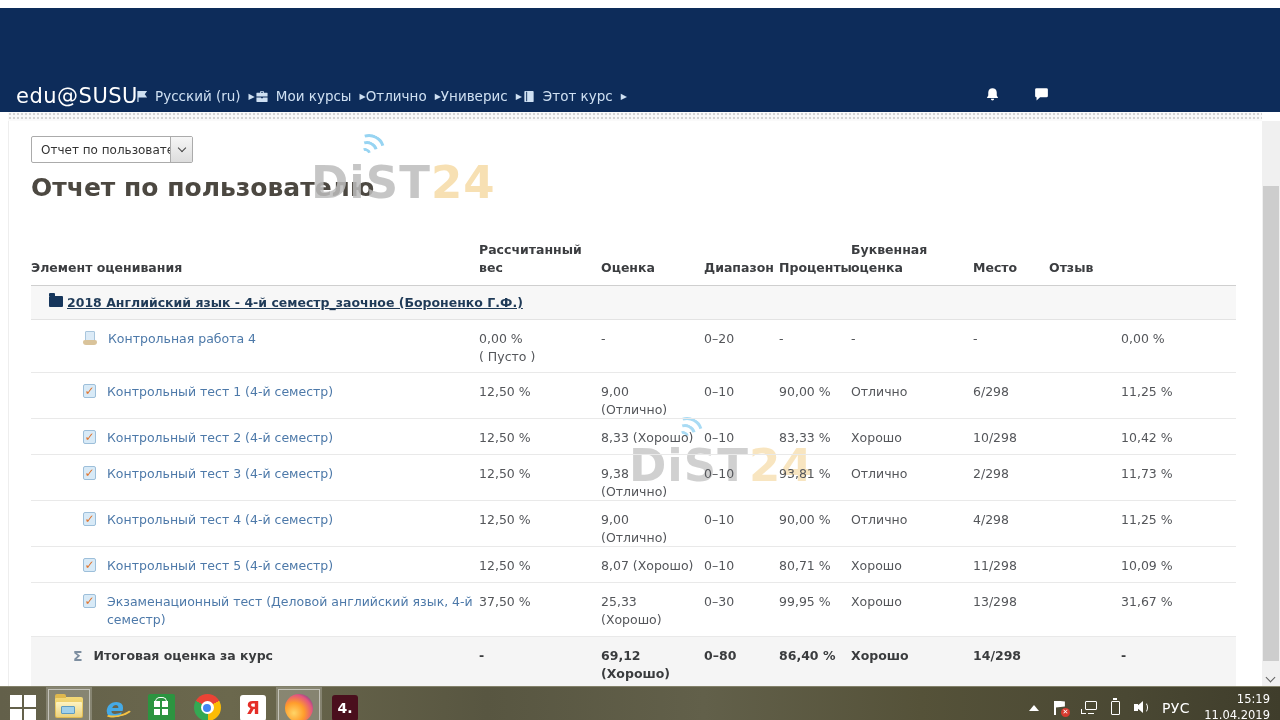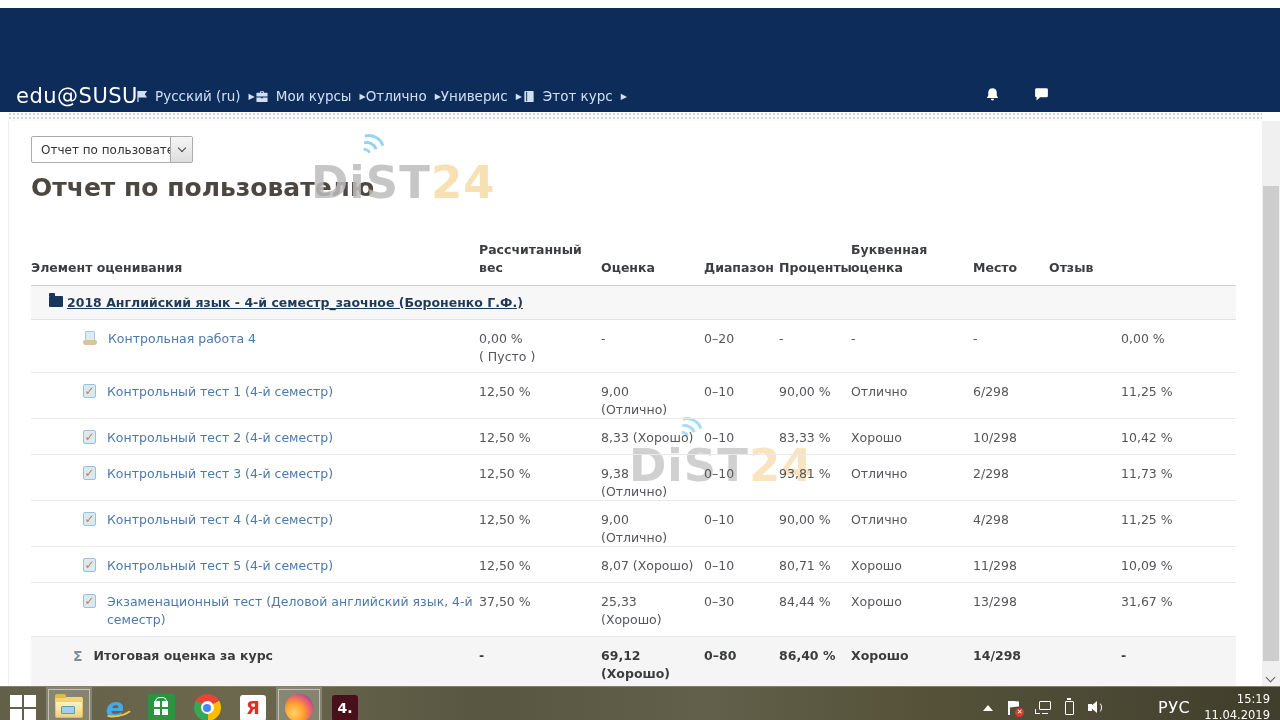--- a/index.html
+++ b/index.html
@@ -118,21 +118,21 @@
   .tray-net { position:relative; width:16px; height:13px; cursor:pointer; }
   .tray-net .mon { position:absolute; right:0; top:0; width:12px; height:9px; border:1.5px solid #fff; border-radius:1px; }
   .tray-net .base { position:absolute; right:3px; bottom:0; width:6px; height:1.5px; background:#fff; }
   .tray-net .cbl { position:absolute; left:0; bottom:0; width:5px; height:5px; border-left:1.5px solid #fff; border-bottom:1.5px solid #fff; }
   .tray-batt { position:relative; width:9px; height:14px; border:1.5px solid #fff; border-radius:1px; cursor:pointer; }
   .tray-batt:before { content:""; position:absolute; top:-3.5px; left:1px; width:4px; height:2px; background:#fff; }
   .tray-spk { position:relative; width:14px; height:13px; cursor:pointer; }
   .tray-spk .cone { position:absolute; left:0; top:3px; width:4px; height:7px; background:#fff; }
   .tray-spk .tri { position:absolute; left:2px; top:0; width:0; height:0; border-top:6.5px solid transparent; border-bottom:6.5px solid transparent; border-right:7px solid #fff; }
   .tray-spk .wav { position:absolute; right:0px; top:1px; width:9px; height:11px; border:1.5px solid #fff; border-color:transparent #fff transparent transparent; border-radius:50%; }
-  .tray-lang { font-size:16px; letter-spacing:.5px; cursor:pointer;margin-left:42px; }
+  .tray-lang { font-size:14px; letter-spacing:.5px; cursor:pointer; }
   .tray-clock { text-align:right; font-size:11.5px; line-height:1.35; cursor:pointer; }
 </style>
 </head>
 <body>
 
 <div id="screen">
 
   <div class="navbar">
     <div class="brand">edu@SUSU</div>
     <div class="nav-items">
@@ -311,21 +311,21 @@
         <div class="cell">11/298</div>
         <div class="cell"></div>
         <div class="cell">10,09 %</div>
       </div>
 
       <div class="g-row row-item h54">
         <div class="cell name-cell"><span class="quiz-ico"><span>✓</span></span><a class="glink">Экзаменационный тест (Деловой английский язык, 4-й семестр)</a></div>
         <div class="cell">37,50 %</div>
         <div class="cell">25,33 (Хорошо)</div>
         <div class="cell">0–30</div>
-        <div class="cell">84,44 %</div>
+        <div class="cell">99,95 %</div>
         <div class="cell">Хорошо</div>
         <div class="cell">13/298</div>
         <div class="cell"></div>
         <div class="cell">31,67 %</div>
       </div>
 
       <div class="g-row row-total">
         <div class="cell name-cell"><span class="sigma-ico">Σ</span><span>Итоговая оценка за курс</span></div>
         <div class="cell">-</div>
         <div class="cell">69,12 (Хорошо)</div>

